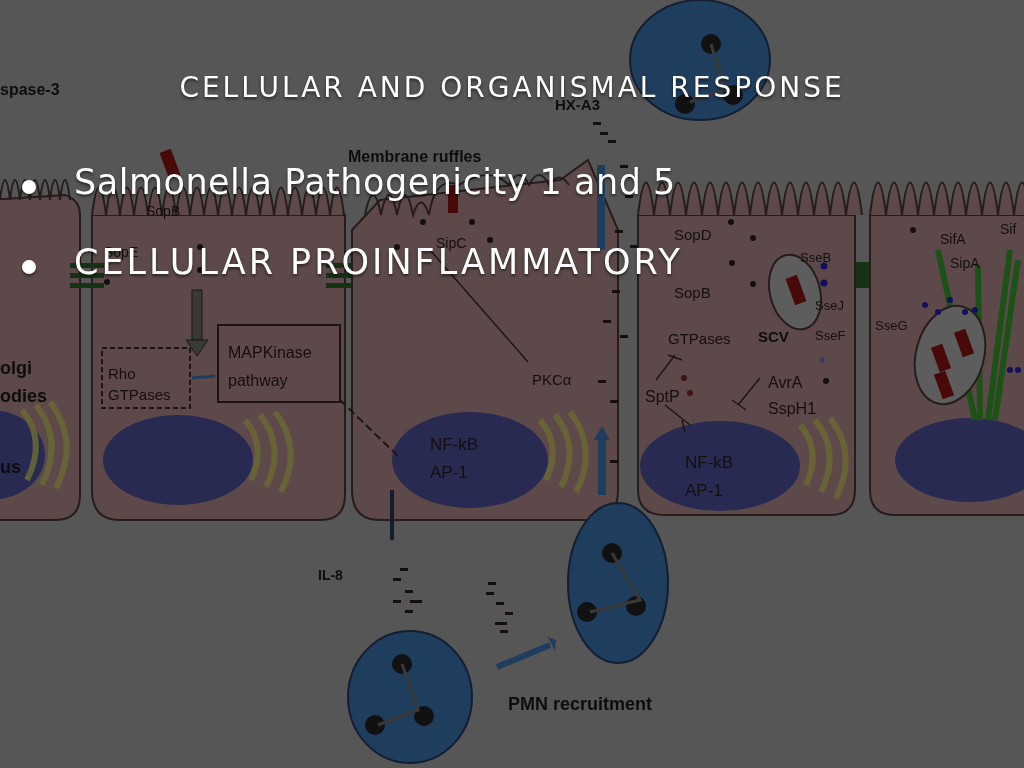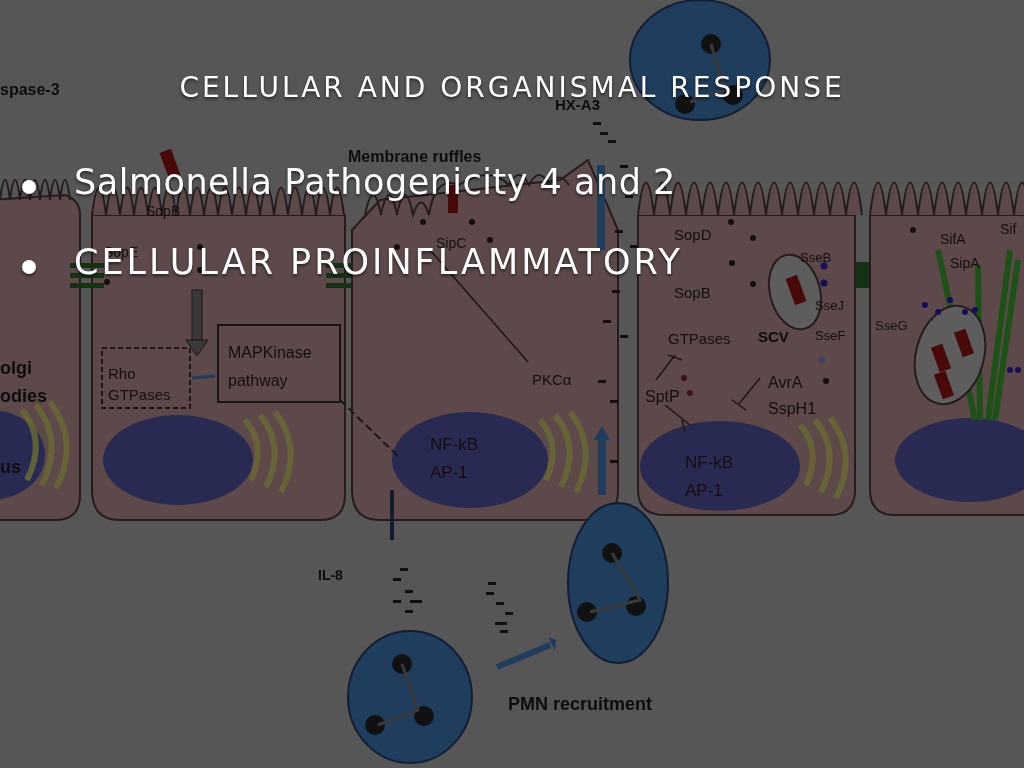--- a/index.html
+++ b/index.html
@@ -233,20 +233,20 @@
   <text class="dlabel" x="875" y="330" font-size="13">SseG</text>
 
   <rect x="0" y="0" width="1024" height="768" fill="#000" opacity="0.32"></rect>
 </svg>
 
 <div id="overlay">
   <h1 class="slide-title">CELLULAR AND ORGANISMAL RESPONSE</h1>
   <ul class="bullets">
     <li class="bullet b1">
       <span class="dot"></span>
-      <span class="btext">Salmonella Pathogenicity 4 and 2</span>
+      <span class="btext">Salmonella Pathogenicity 1 and 5</span>
     </li>
     <li class="bullet b2">
       <span class="dot"></span>
       <span class="btext">CELLULAR PROINFLAMMATORY</span>
     </li>
   </ul>
 </div>
 
 </body></html>

